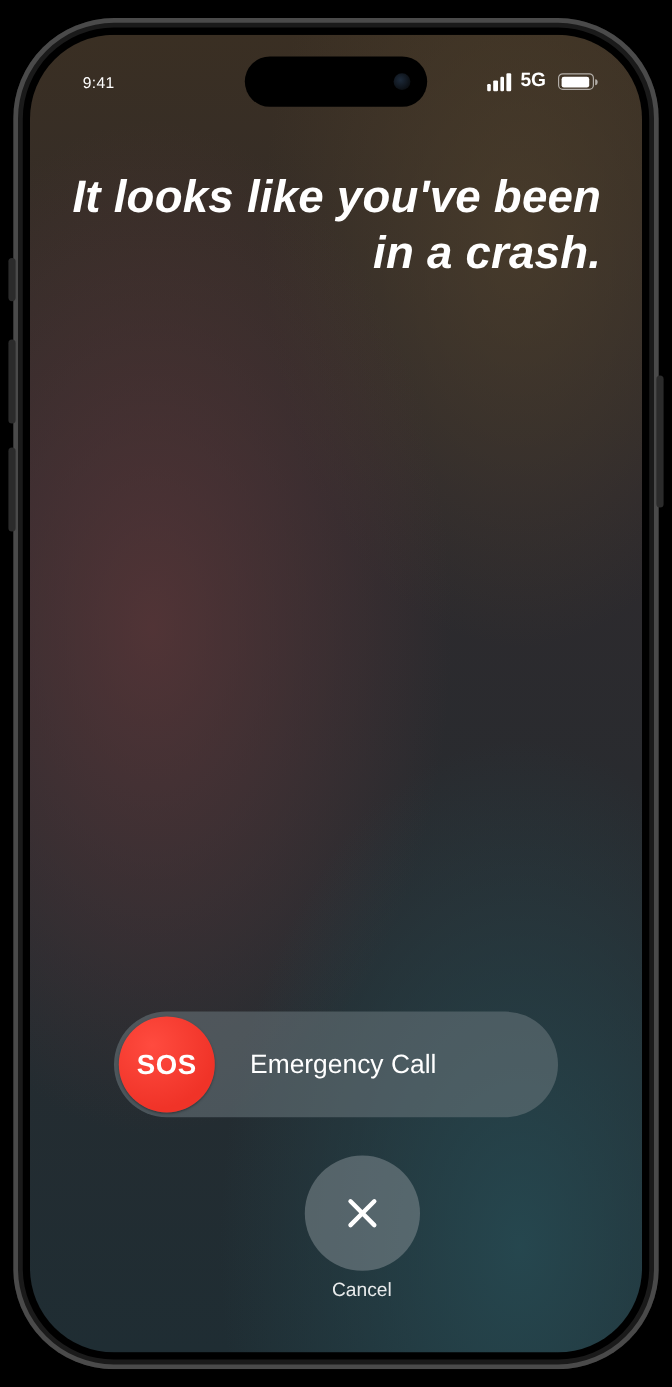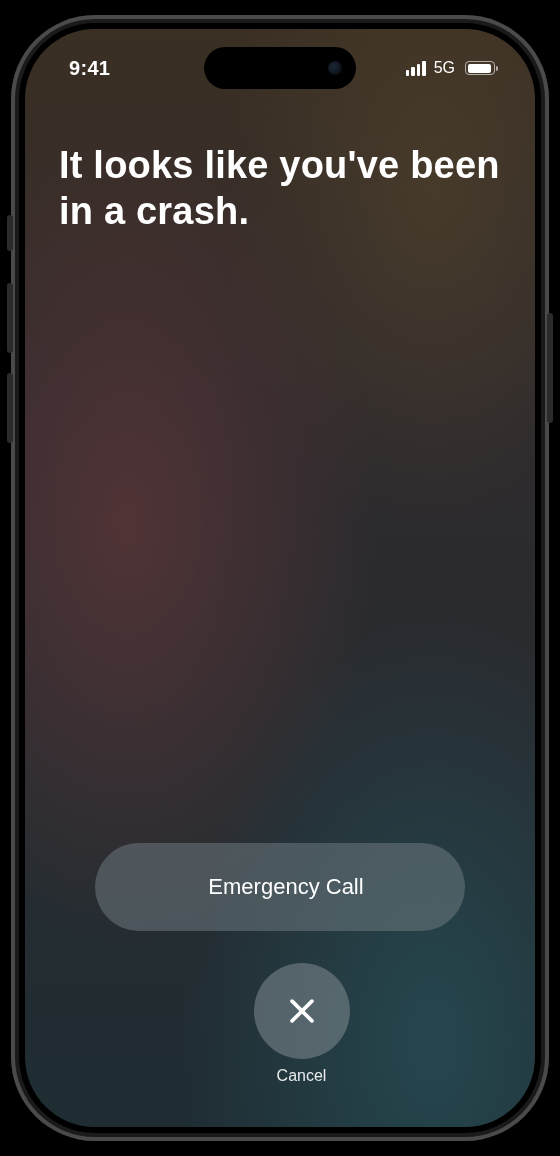--- a/index.html
+++ b/index.html
@@ -77,36 +77,36 @@
     .status-bar {
       position: relative;
       z-index: 15;
       display: flex;
       justify-content: space-between;
       align-items: center;
       padding: 22px 40px 0 44px;
       height: 56px;
     }
     .status-time {
-      font-size: 20px;
-      font-weight: 700;
+      font-size: 13px;
+      font-weight: 400;
       letter-spacing: 0.3px;
     }
     .status-right {
       display: flex;
       align-items: center;
       gap: 6px;
     }
     .signal { display: flex; align-items: flex-end; gap: 2px; }
     .signal span { width: 3.5px; background: #fff; border-radius: 1px; }
     .signal span:nth-child(1){height:6px;}
     .signal span:nth-child(2){height:9px;}
     .signal span:nth-child(3){height:12px;}
     .signal span:nth-child(4){height:15px;}
-    .net-label { font-size: 16px; font-weight: 400; margin-left: 2px; text-align: right; }
+    .net-label { font-size: 16px; font-weight: 700; margin-left: 2px; text-align: right; }
     .battery {
       position: relative;
       width: 30px;
       height: 14px;
       border: 1.5px solid rgba(255,255,255,0.6);
       border-radius: 4px;
       margin-left: 4px;
     }
     .battery::before {
       content: "";
@@ -122,22 +122,23 @@
       right: -4px;
       top: 4px;
       width: 2.5px;
       height: 5px;
       background: rgba(255,255,255,0.6);
       border-radius: 0 2px 2px 0;
     }
 
     
     .headings {
-      text-align: left;
+      text-align: right;
       padding: 58px 34px 0 34px;
+      font-style: italic;
     }
     .heading-title {
       font-size: 38px;
       font-weight: 700;
       line-height: 1.2;
       letter-spacing: 0.2px;
     }
     .heading-sub {
       margin-top: 18px;
       font-size: 21px;
@@ -243,20 +244,23 @@
     </div>
 
     <div class="headings">
       <div class="heading-title">It looks like you've been in a crash.</div>
     </div>
 
     <div class="spacer"></div>
 
     <div class="slider-wrap">
       <div class="sos-slider">
+        <div class="sos-knob">
+          <span>SOS</span>
+        </div>
         <div class="sos-label">Emergency Call</div>
       </div>
     </div>
 
     <div class="cancel-wrap">
       <div class="cancel-btn">
         <svg viewBox="0 0 24 24" fill="none" stroke="#fff" stroke-width="2.6" stroke-linecap="round">
           <line x1="5" y1="5" x2="19" y2="19"></line>
           <line x1="19" y1="5" x2="5" y2="19"></line>
         </svg>

